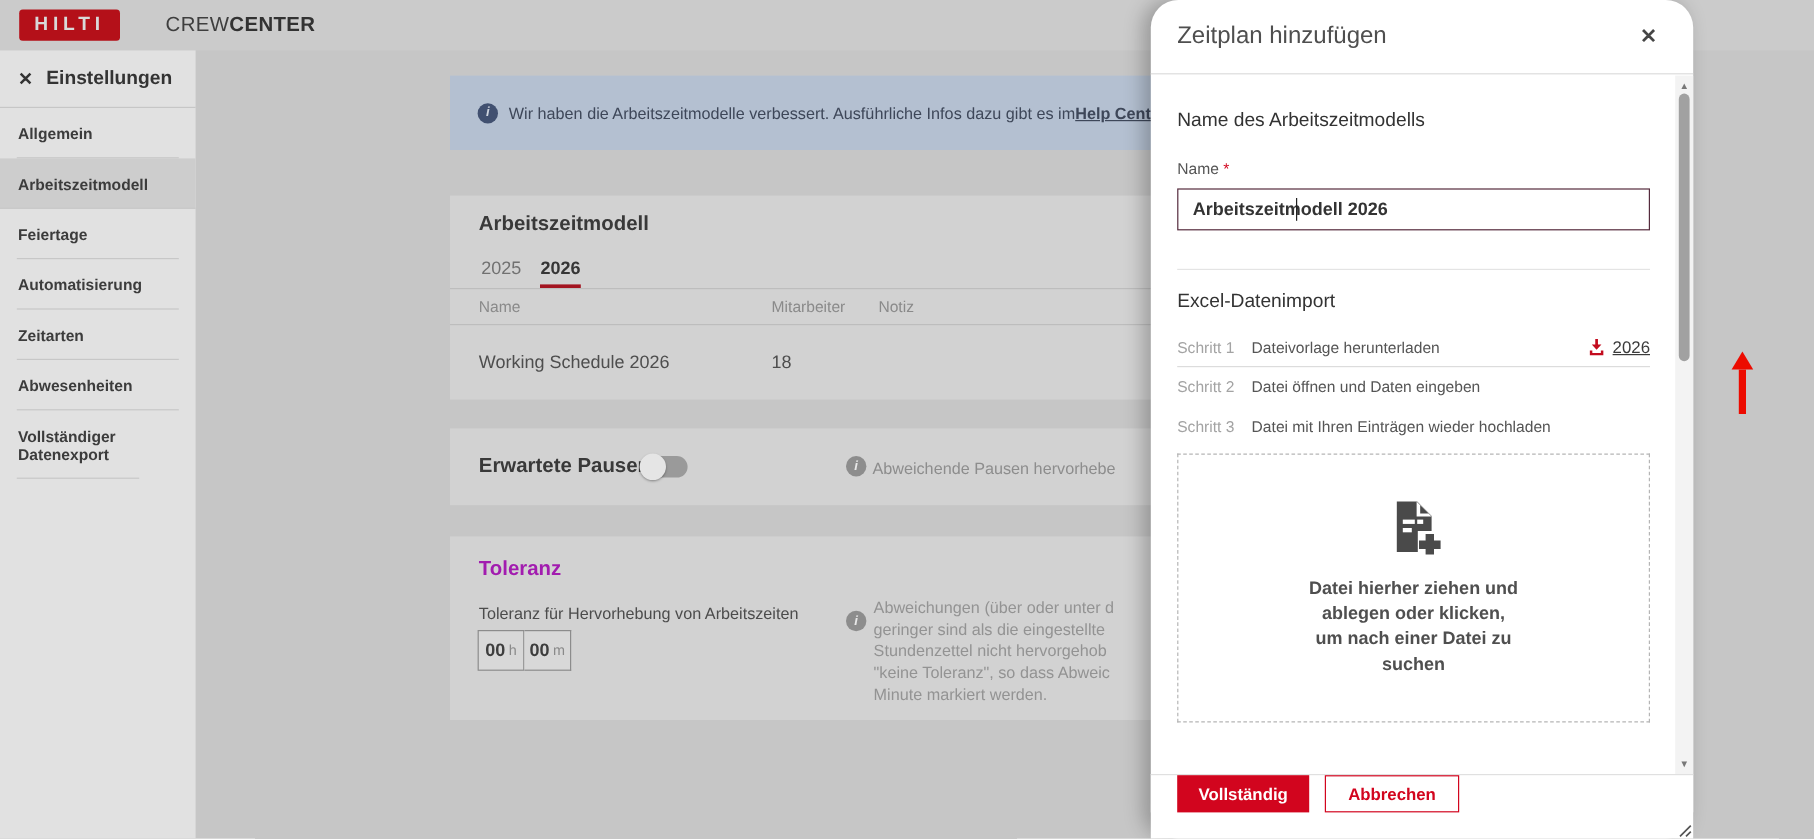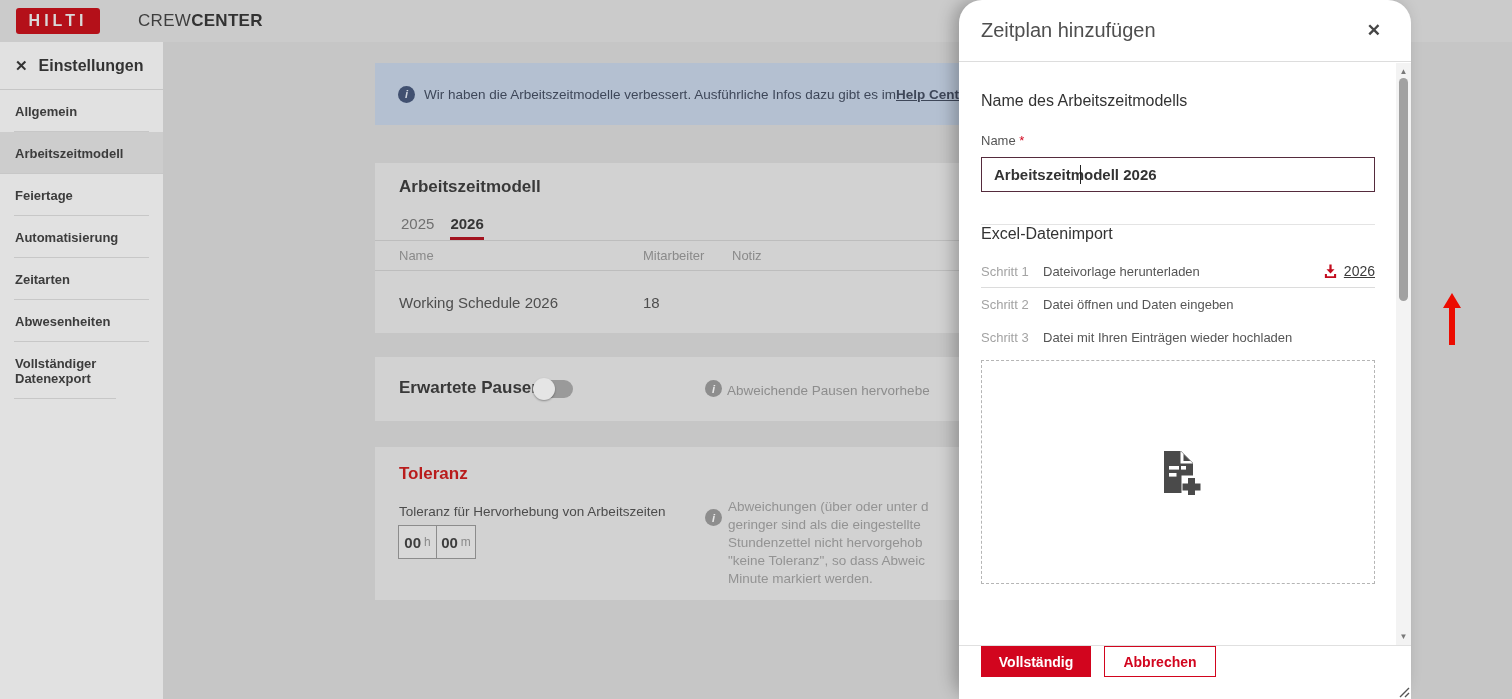--- a/index.html
+++ b/index.html
@@ -39,21 +39,21 @@
 
   .card2 { top:357px; height:64px; }
   .card2-title { position:absolute; left:24px; top:21px; font-size:17px; font-weight:bold; color:#393939; }
   .toggle { position:absolute; left:160px; top:23px; width:38px; height:18px; background:#9a9a9a; border-radius:9px; cursor:pointer; }
   .knob { position:absolute; left:-2px; top:-2px; width:22px; height:22px; border-radius:50%; background:#e5e5e5; box-shadow:0 1px 2px rgba(0,0,0,.35); }
   .card2 .info-ic, .card3 .info-ic { background:#8d8d8d; color:#e8e8e8; position:absolute; }
   .card2 .info-ic { left:330px; top:23px; }
   .card2-info { position:absolute; left:352px; top:26px; font-size:13.5px; color:#8d8d8d; white-space:nowrap; }
 
   .card3 { top:447px; height:153px; }
-  .card3-title { position:absolute; left:24px; top:17px; font-size:17px; font-weight:bold; color:#b91c1c; }
+  .card3-title { position:absolute; left:24px; top:17px; font-size:17px; font-weight:bold; color:#a21caf; }
   .tol-label { position:absolute; left:24px; top:57px; font-size:13.5px; color:#4c4c4c; }
   .tol-boxes { position:absolute; left:23px; top:78px; display:flex; }
   .tol-box { width:39px; height:34px; border:1px solid #8c8c8c; background:#d8d8d8; display:flex; align-items:center; justify-content:center; gap:3px; cursor:text; }
   .tol-box + .tol-box { border-left:none; }
   .tol-val { font-size:15px; font-weight:bold; color:#3e3e3e; }
   .tol-unit { font-size:12px; color:#8a8a8a; }
   .card3 .info-ic { left:330px; top:62px; }
   .tol-info { position:absolute; left:353px; top:51px; font-size:13.5px; color:#939393; line-height:18px; white-space:nowrap; }
 
   
@@ -65,21 +65,21 @@
 
   .sec-h { font-size:16px; font-weight:normal; color:#333; }
   .nm-h { margin-top:29px; }
   .nm-label { margin-top:23px; font-size:13px; color:#555; }
   .req { color:#d2051e; }
   .inp-wrap { position:relative; margin-top:9px; }
   .name-input { width:100%; height:35px; border:1px solid #552b3d; background:#fff; padding:0 12px; font-family:"Liberation Sans",sans-serif; font-size:15px; font-weight:bold; color:#333; outline:none; }
   .caret { position:absolute; left:99px; top:8px; width:1px; height:19px; background:#222; }
 
   .divider { margin-top:32px; border-top:1px solid #e4e4e4; }
-  .xl-h { }
+  .xl-h { margin-top:18px; }
   .steps { margin-top:12px; }
   .step { display:flex; align-items:center; height:33px; font-size:13px; }
   .step.first { border-bottom:1px solid #dcdcdc; }
   .step-lb { width:62px; color:#a3a3a3; flex:0 0 auto; }
   .step-tx { color:#555; }
   .dl { margin-left:auto; display:flex; align-items:center; gap:6px; cursor:pointer; }
   .dl-tx { font-size:14px; color:#3b3b3b; text-decoration:underline; }
 
   .arrow { position:absolute; left:484px; top:293px; width:18px; }
   .arrow .head { width:0; height:0; border-left:9px solid transparent; border-right:9px solid transparent; border-bottom:15px solid #ec0b00; }
@@ -221,20 +221,26 @@
         <svg width="46" height="46" viewBox="0 0 46 46">
           <path fill="#4a4a4a" d="M9 2 H26 L38 14 V44 H9 Z"></path>
           <path fill="#ffffff" d="M25.5 2 L25.5 14.5 H38 Z"></path>
           <path fill="#4a4a4a" d="M28.5 5 L35.5 12 H28.5 Z"></path>
           <rect x="14" y="17" width="10" height="3.6" fill="#fff"></rect>
           <rect x="26" y="17" width="5" height="3.6" fill="#fff"></rect>
           <rect x="14" y="24" width="7.5" height="3.6" fill="#fff"></rect>
           <rect x="26.5" y="26.5" width="19.5" height="19.5" fill="#fff"></rect>
           <path fill="#4a4a4a" d="M33 29 h7 v5.5 h5.5 v7 H40 V47 h-7 v-5.5 h-5.5 v-7 H33 Z"></path>
         </svg>
+        <div class="dz-text">
+          <div>Datei hierher ziehen und</div>
+          <div>ablegen oder klicken,</div>
+          <div>um nach einer Datei zu</div>
+          <div>suchen</div>
+        </div>
       </div>
     </div>
 
     <div class="arrow">
       <div class="head"></div>
       <div class="shaft"></div>
     </div>
 
     <div class="sbar">
       <div class="ar ar-up">▲</div>

